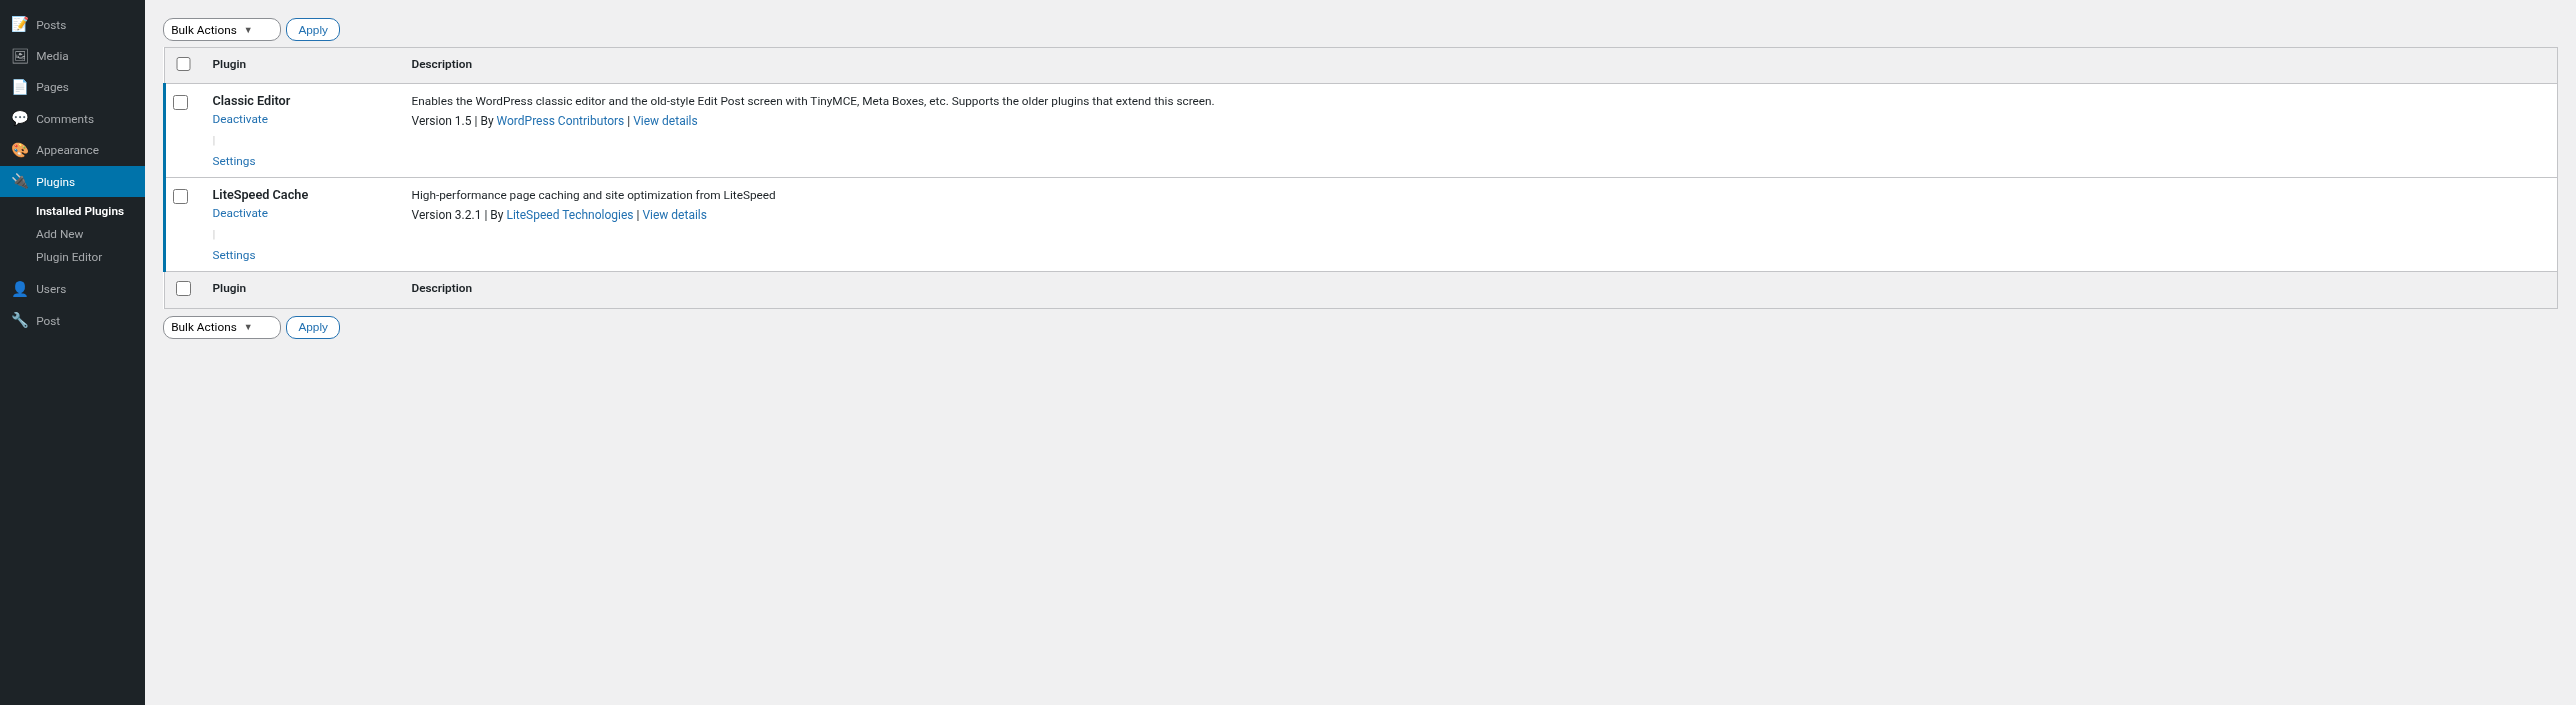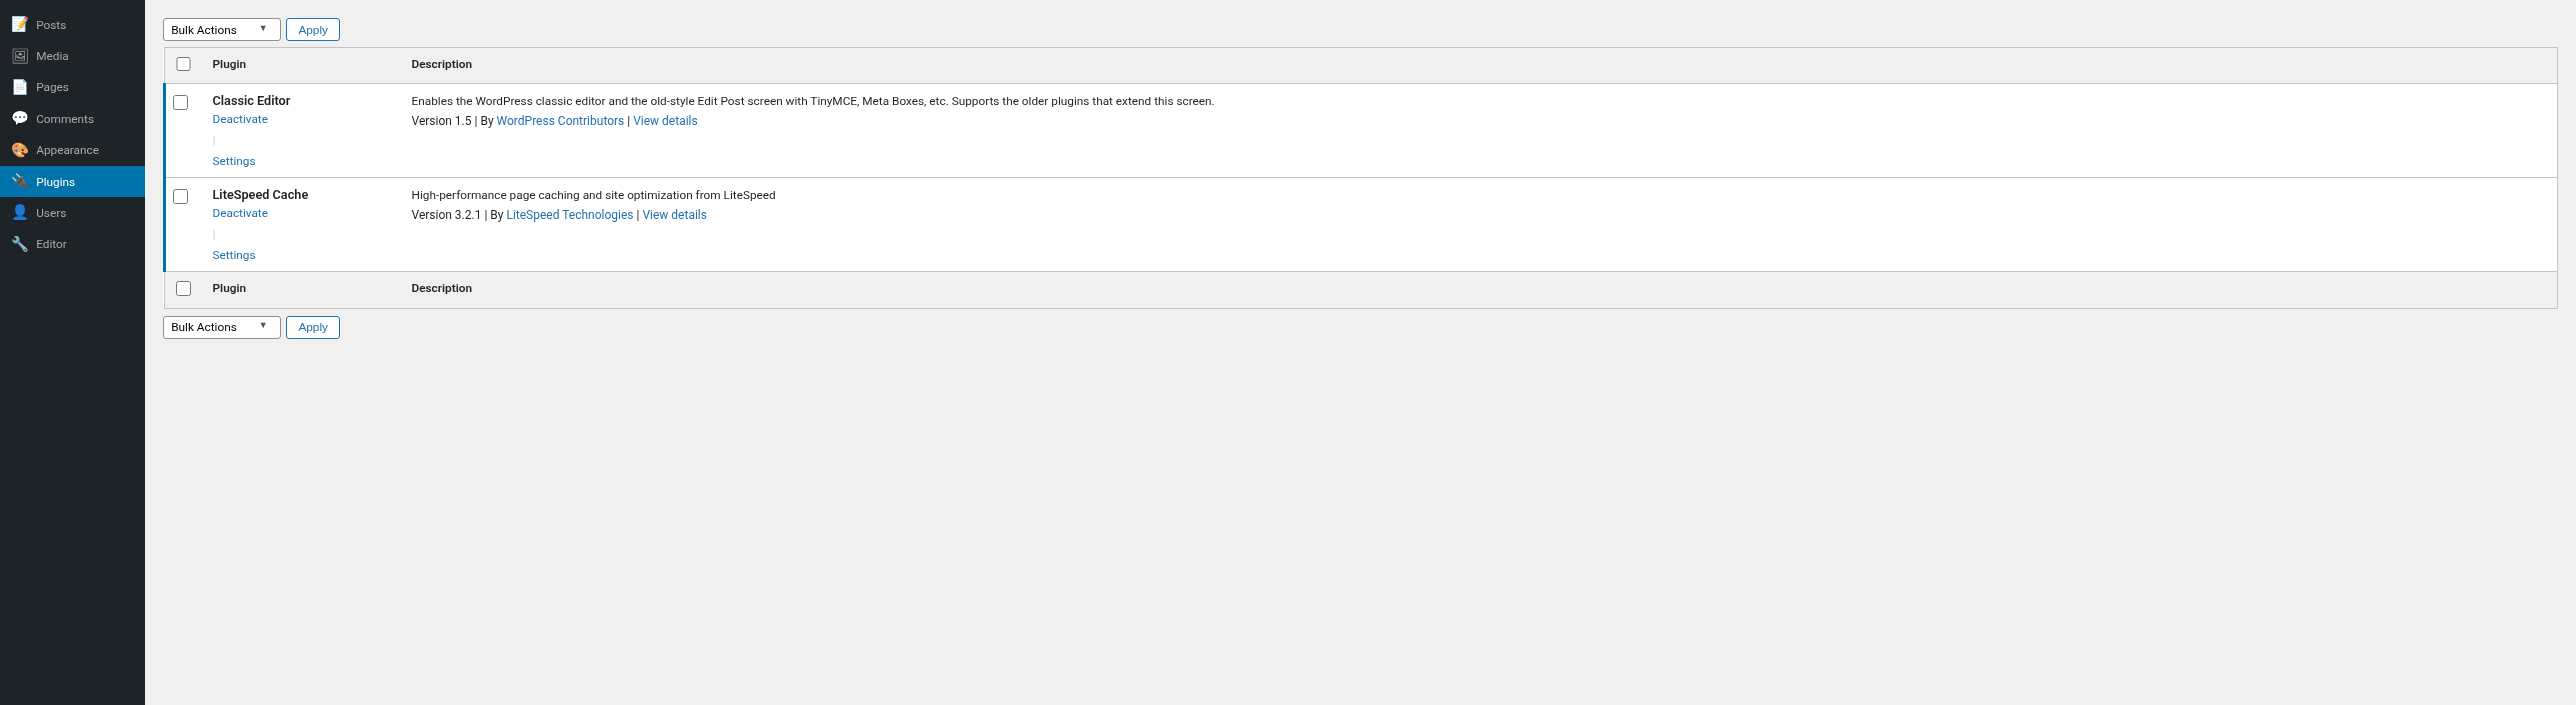--- a/index.html
+++ b/index.html
@@ -65,36 +65,36 @@
 
     
     .bulk-bar {
       display: flex;
       align-items: center;
       gap: 5.4px;
       margin-bottom: 5.4px;
     }
     .bulk-select {
       display: flex;
-      align-items: flex-start;
+      align-items: center;
       border: 0.9px solid #8c8f94;
-      border-radius: 3px;
+      border-radius: 10px;
       background: #fff;
       padding: 3.6px 7.2px;
       font-size: 11.8px;
       cursor: pointer;
-      gap: 22px;
+      gap: 7px;
       min-width: 118px;
     }
     .bulk-select .chevron { font-size: 9px; color: #555; }
     .apply-btn {
       border: 0.9px solid #2271b1;
       background: #fff;
       color: #2271b1;
-      border-radius: 3px;
+      border-radius: 10px;
       padding: 3.6px 11px;
       font-size: 11.8px;
       cursor: pointer;
       font-weight: 400;
     }
 
     
     .plugin-table {
       width: 100%;
       border-collapse: collapse;
@@ -158,27 +158,38 @@
     <span>Comments</span>
   </div>
   <div class="sidebar-item">
     <span class="icon">🎨</span>
     <span>Appearance</span>
   </div>
   <div class="sidebar-item active">
     <span class="icon">🔌</span>
     <span>Plugins</span>
   </div>
+  <div class="submenu">
+    <div class="submenu-item active">
+      <span>Installed Plugins</span>
+    </div>
+    <div class="submenu-item">
+      <span>Add New</span>
+    </div>
+    <div class="submenu-item">
+      <span>Plugin Editor</span>
+    </div>
+  </div>
   <div class="sidebar-item">
     <span class="icon">👤</span>
     <span>Users</span>
   </div>
   <div class="sidebar-item">
     <span class="icon">🔧</span>
-    <span>Editor</span>
+    <span>Post</span>
   </div>
 </nav>
 
 <main id="main">
 
 
   <div class="bulk-bar">
     <div class="bulk-select">
       <span>Bulk Actions</span>
       <span class="chevron">▼</span>

